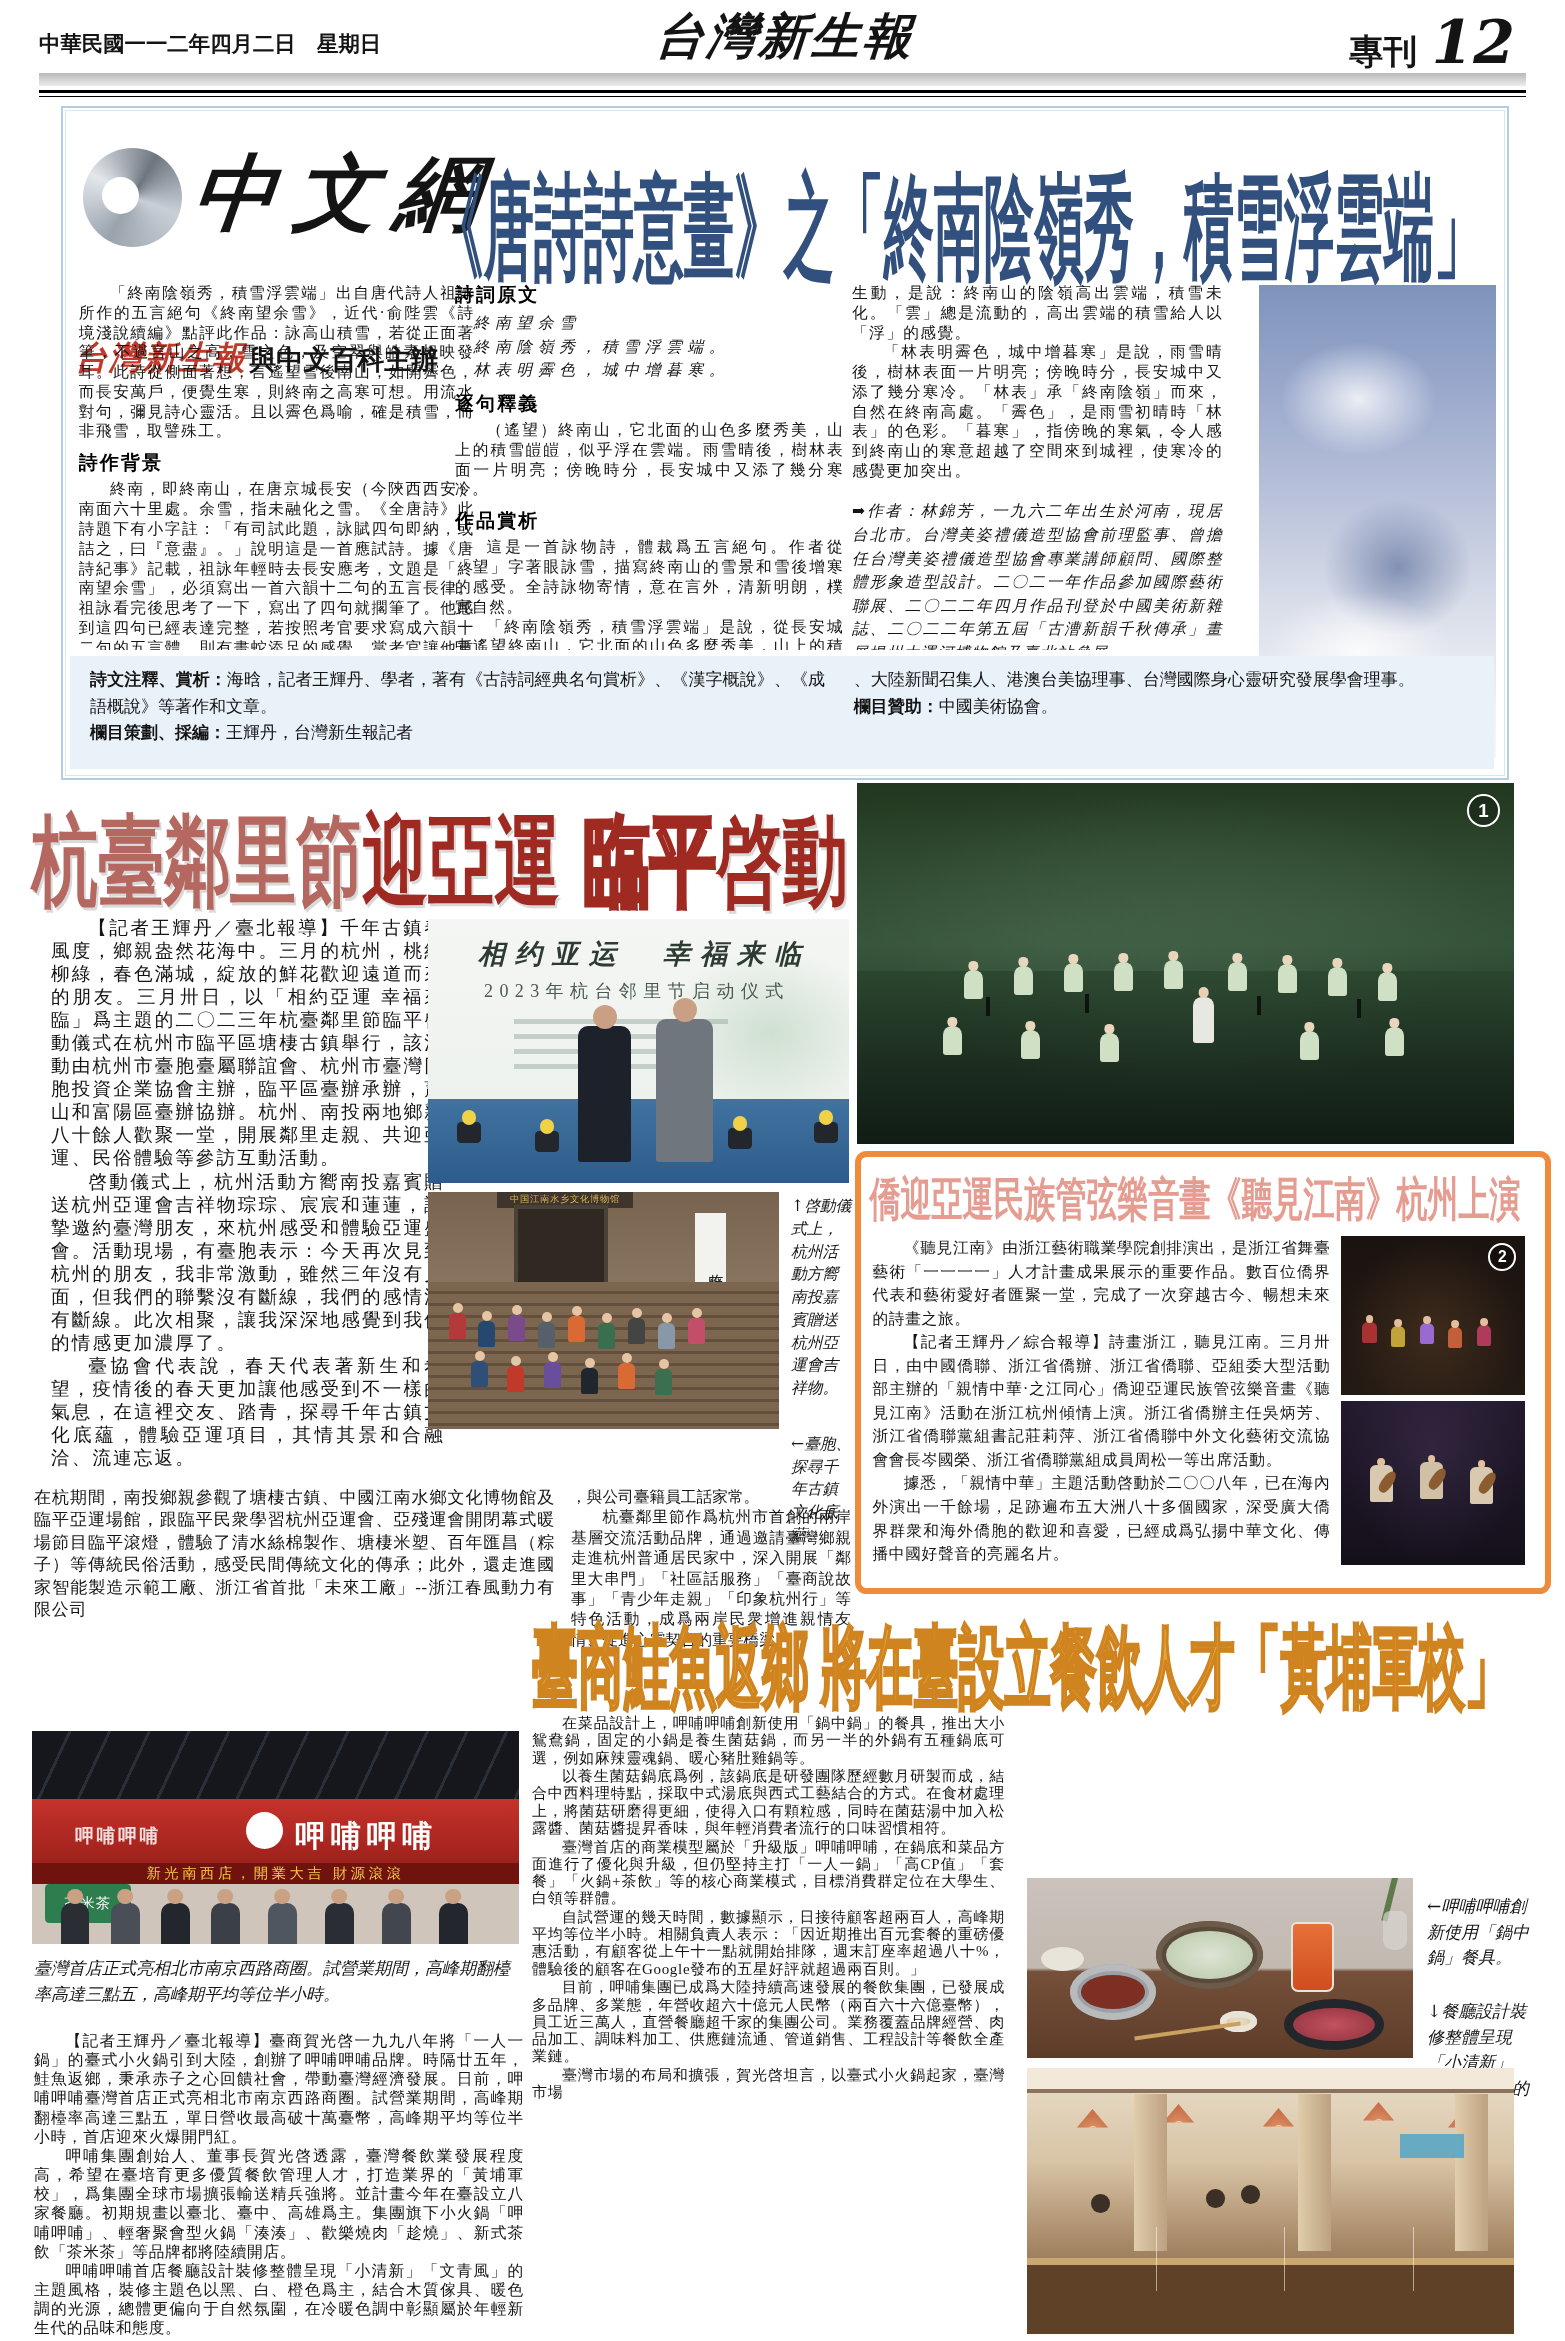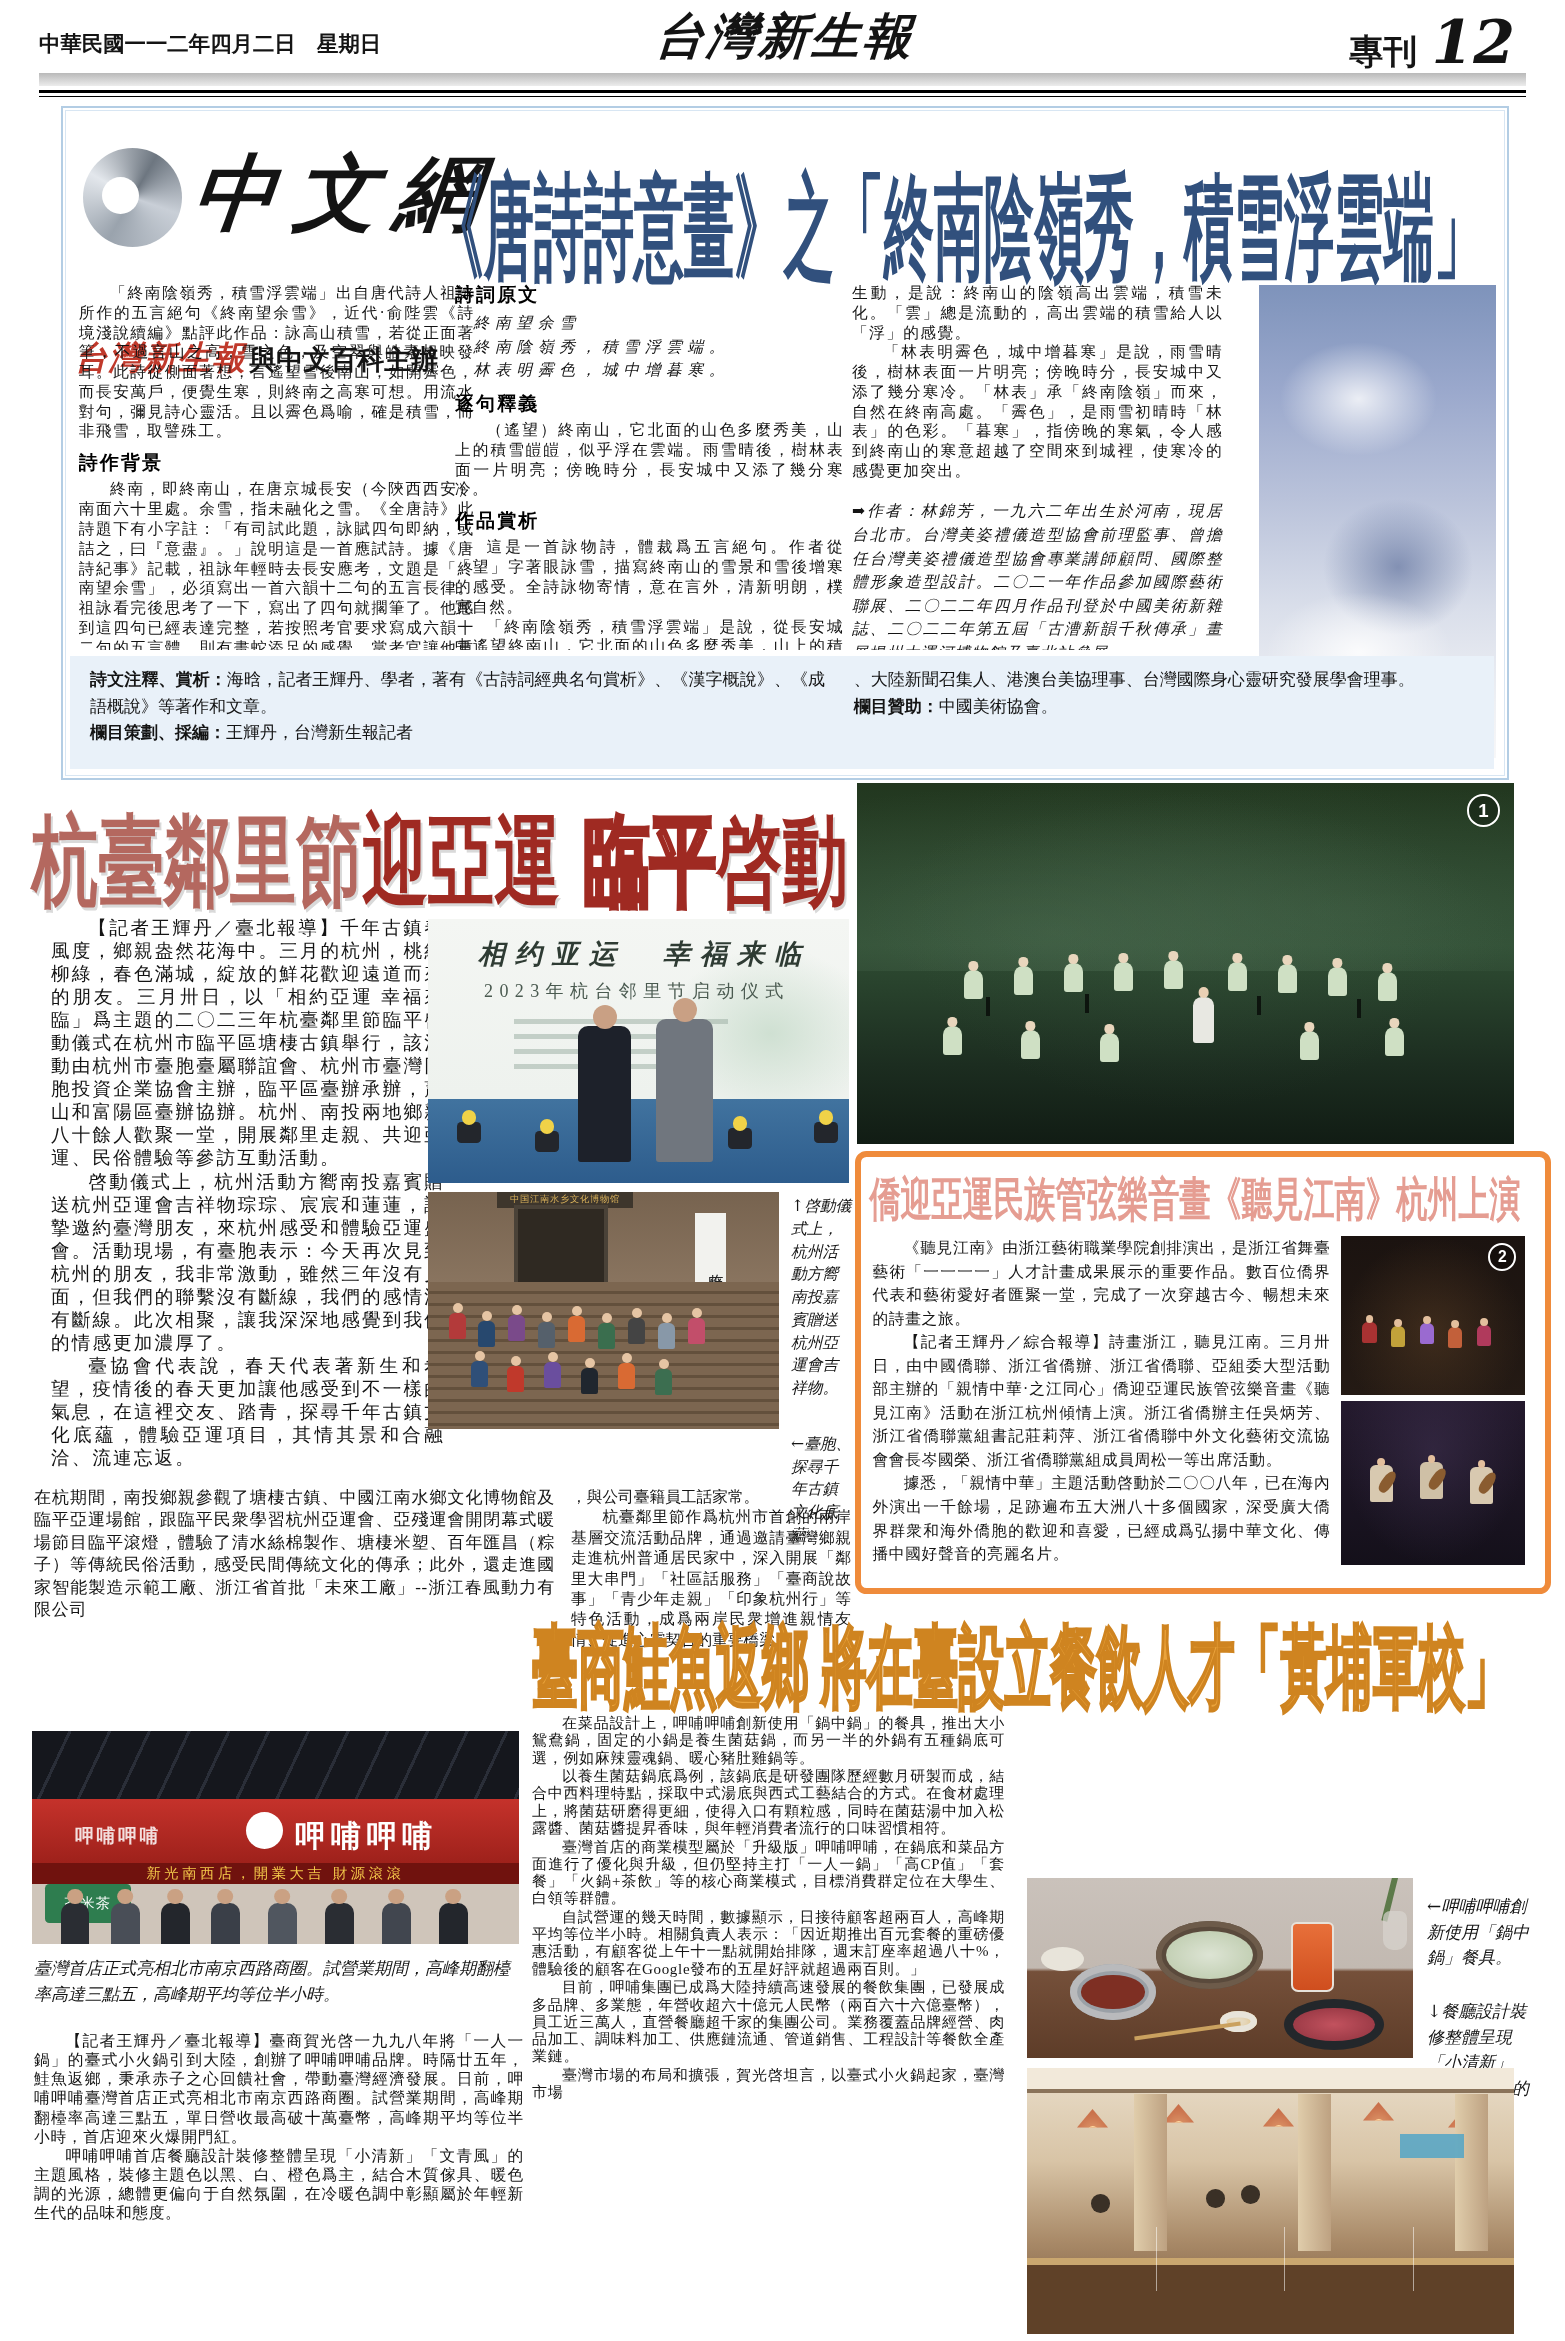--- a/index.html
+++ b/index.html
@@ -389,20 +389,21 @@
       <div class="crowdfig" style="left:236px;background:#50565f;"></div>
       <div class="crowdfig" style="left:293px;background:#2a2d33;"></div>
       <div class="crowdfig" style="left:350px;background:#41464f;"></div>
       <div class="crowdfig" style="left:407px;background:#23262c;"></div>
     </div>
   </div>
   <div class="abs store-cap kai">臺灣首店正式亮相北市南京西路商圈。試營業期間，高峰期翻檯率高達三點五，高峰期平均等位半小時。</div>
 
   <div class="abs store-art bt">
     <p class="ind">【記者王輝丹／臺北報導】臺商賀光啓一九九八年將「一人一鍋」的臺式小火鍋引到大陸，創辦了呷哺呷哺品牌。時隔廿五年，鮭魚返鄉，秉承赤子之心回饋社會，帶動臺灣經濟發展。日前，呷哺呷哺臺灣首店正式亮相北市南京西路商圈。試營業期間，高峰期翻檯率高達三點五，單日營收最高破十萬臺幣，高峰期平均等位半小時，首店迎來火爆開門紅。</p>
+    <p class="ind">呷哺集團創始人、董事長賀光啓透露，臺灣餐飲業發展程度高，希望在臺培育更多優質餐飲管理人才，打造業界的「黃埔軍校」，爲集團全球市場擴張輸送精兵強將。並計畫今年在臺設立八家餐廳。初期規畫以臺北、臺中、高雄爲主。集團旗下小火鍋「呷哺呷哺」、輕奢聚會型火鍋「湊湊」、歡樂燒肉「趁燒」、新式茶飲「茶米茶」等品牌都將陸續開店。</p>
     <p class="ind">呷哺呷哺首店餐廳設計裝修整體呈現「小清新」「文青風」的主題風格，裝修主題色以黑、白、橙色爲主，結合木質傢具、暖色調的光源，總體更偏向于自然氛圍，在冷暖色調中彰顯屬於年輕新生代的品味和態度。</p>
   </div>
 
   <div class="abs colA bt">
     <p class="ind">在菜品設計上，呷哺呷哺創新使用「鍋中鍋」的餐具，推出大小鴛鴦鍋，固定的小鍋是養生菌菇鍋，而另一半的外鍋有五種鍋底可選，例如麻辣靈魂鍋、暖心豬肚雞鍋等。</p>
     <p class="ind">以養生菌菇鍋底爲例，該鍋底是研發團隊歷經數月研製而成，結合中西料理特點，採取中式湯底與西式工藝結合的方式。在食材處理上，將菌菇研磨得更細，使得入口有顆粒感，同時在菌菇湯中加入松露醬、菌菇醬提昇香味，與年輕消費者流行的口味習慣相符。</p>
     <p class="ind">臺灣首店的商業模型屬於「升級版」呷哺呷哺，在鍋底和菜品方面進行了優化與升級，但仍堅持主打「一人一鍋」「高CP值」「套餐」「火鍋+茶飲」等的核心商業模式，目標消費群定位在大學生、白領等群體。</p>
     <p class="ind">自試營運的幾天時間，數據顯示，日接待顧客超兩百人，高峰期平均等位半小時。相關負責人表示：「因近期推出百元套餐的重磅優惠活動，有顧客從上午十一點就開始排隊，週末訂座率超過八十%，體驗後的顧客在Google發布的五星好評就超過兩百則。」</p>
     <p class="ind">目前，呷哺集團已成爲大陸持續高速發展的餐飲集團，已發展成多品牌、多業態，年營收超六十億元人民幣（兩百六十六億臺幣），員工近三萬人，直營餐廳超千家的集團公司。業務覆蓋品牌經營、肉品加工、調味料加工、供應鏈流通、管道銷售、工程設計等餐飲全產業鏈。</p>
     <p class="ind">臺灣市場的布局和擴張，賀光啓坦言，以臺式小火鍋起家，臺灣市場</p>

